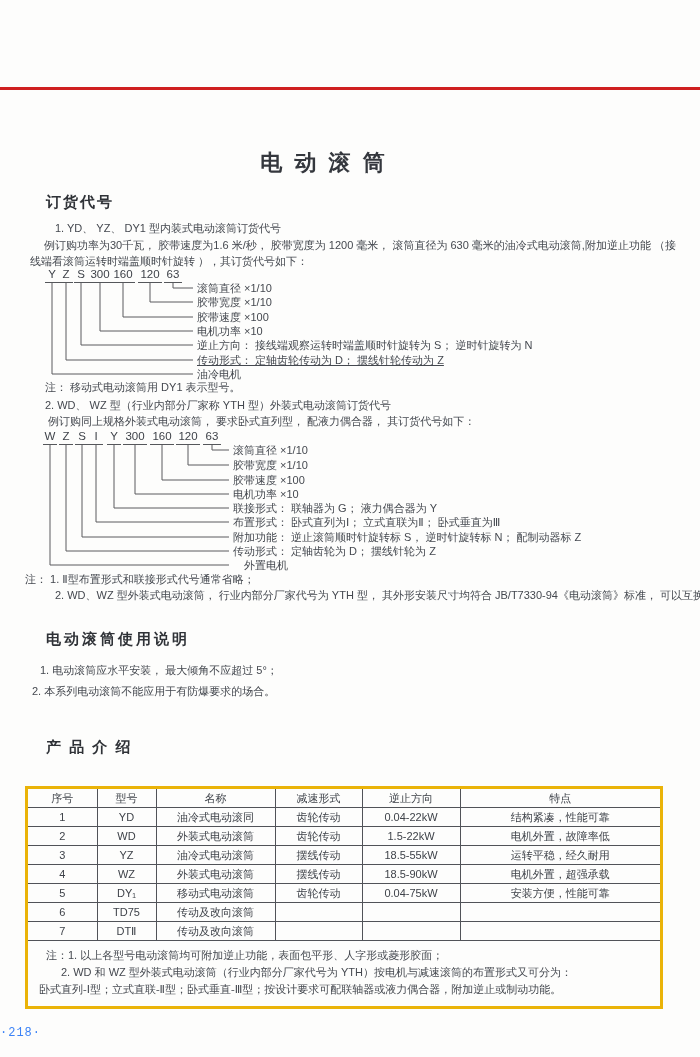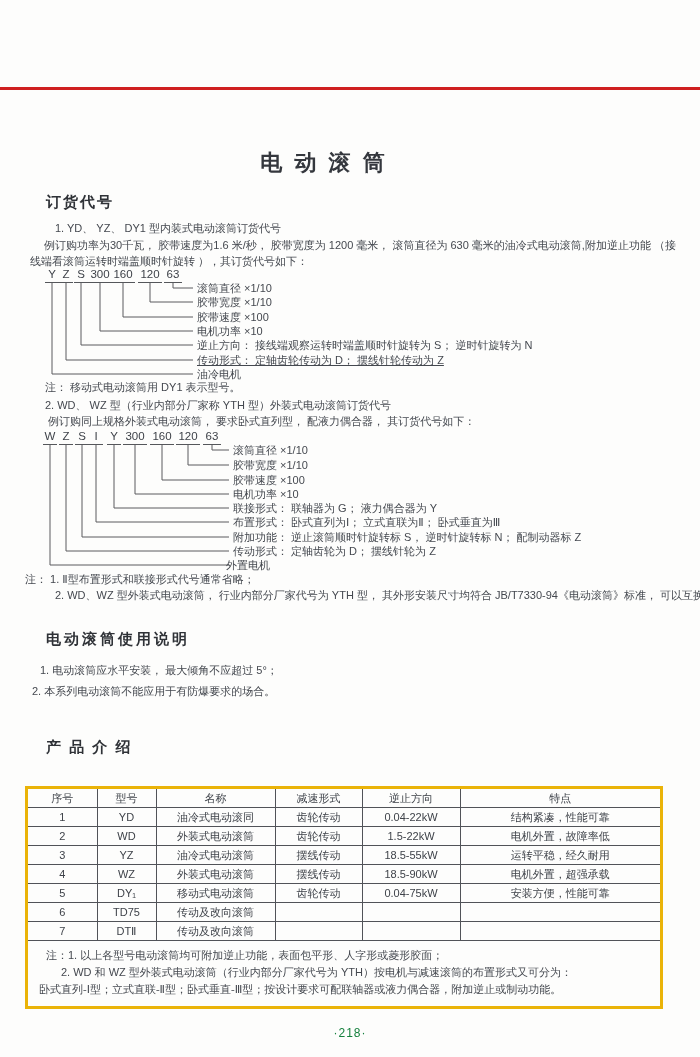--- a/index.html
+++ b/index.html
@@ -48,22 +48,22 @@
   table.products tr td{border-top:none;}
   table.products td:first-child{border-left:none;}
   table.products td:last-child{border-right:none;}
   table.products tr:first-child td{border-top:none;}
   .tbl-notes{padding:6px 8px 8px 3px;font-size:11px;color:#44484f;line-height:17px;}
   .tbl-notes div{white-space:nowrap;}
   .tn1{padding-left:15px;}
   .tn2{padding-left:30px;}
   .tn3{padding-left:8px;font-family:Liberation Serif, serif;}
   .page-number{
-    position:absolute;left:0;top:1026px;width:700px;text-align:center;
-    font-size:12px;color:#15803d;letter-spacing:1px;
+    position:absolute;left:0;top:1026px;width:700px;text-align:left;
+    font-size:12px;color:#3b82f6;letter-spacing:1px;font-family:Liberation Mono, monospace;
   }
 </style>
 </head>
 <body>
 
 <div class="page">
 
   <div class="red-line"></div>
 
   <div class="doc-title">电 动 滚 筒</div>
@@ -126,21 +126,21 @@
     <span class="tok" style="left:136px;width:24px;">120</span>
     <span class="tok" style="left:163px;width:18px;">63</span>
     <span class="dlabel" style="left:193px;top:13px;">滚筒直径 ×1/10</span>
     <span class="dlabel" style="left:193px;top:28px;">胶带宽度 ×1/10</span>
     <span class="dlabel" style="left:193px;top:43px;">胶带速度 ×100</span>
     <span class="dlabel" style="left:193px;top:57px;">电机功率 ×10</span>
     <span class="dlabel" style="left:193px;top:71px;">联接形式： 联轴器为 G； 液力偶合器为 Y</span>
     <span class="dlabel" style="left:193px;top:85px;">布置形式： 卧式直列为Ⅰ； 立式直联为Ⅱ； 卧式垂直为Ⅲ</span>
     <span class="dlabel" style="left:193px;top:100px;">附加功能： 逆止滚筒顺时针旋转标 S， 逆时针旋转标 N； 配制动器标 Z</span>
     <span class="dlabel" style="left:193px;top:114px;">传动形式： 定轴齿轮为 D； 摆线针轮为 Z</span>
-    <span class="dlabel" style="left:186px;top:128px;">外置电机</span>
+    <span class="dlabel" style="left:204px;top:128px;">外置电机</span>
   </div>
 
   <div class="abs body-txt" style="left:25px;top:572px;">注： 1. Ⅱ型布置形式和联接形式代号通常省略；</div>
   <div class="abs body-txt" style="left:55px;top:588px;">2. WD、WZ 型外装式电动滚筒， 行业内部分厂家代号为 YTH 型， 其外形安装尺寸均符合 JB/T7330-94《电动滚筒》标准， 可以互换使用。</div>
 
   <div class="abs h2" style="left:46px;top:630px;letter-spacing:3px;">电动滚筒使用说明</div>
   <div class="abs body-txt" style="left:40px;top:663px;">1. 电动滚筒应水平安装， 最大倾角不应超过 5°；</div>
   <div class="abs body-txt" style="left:32px;top:684px;">2. 本系列电动滚筒不能应用于有防爆要求的场合。</div>
 
   <div class="abs h2" style="left:46px;top:738px;">产 品 介 绍</div>

